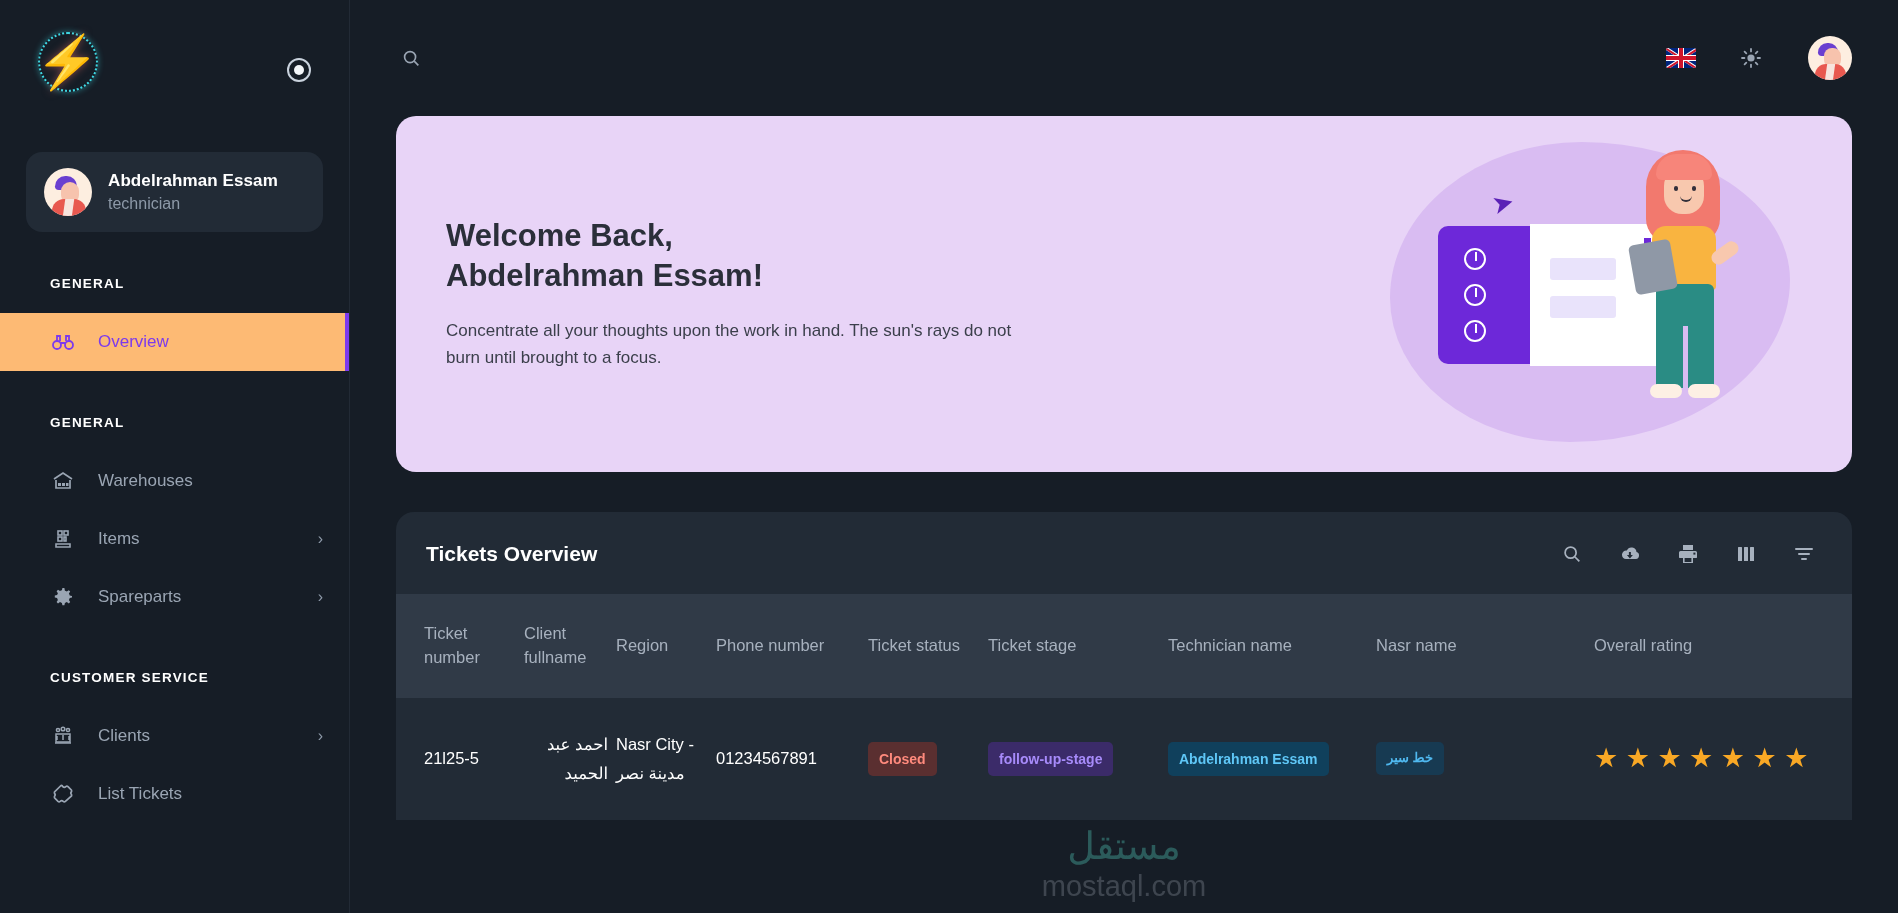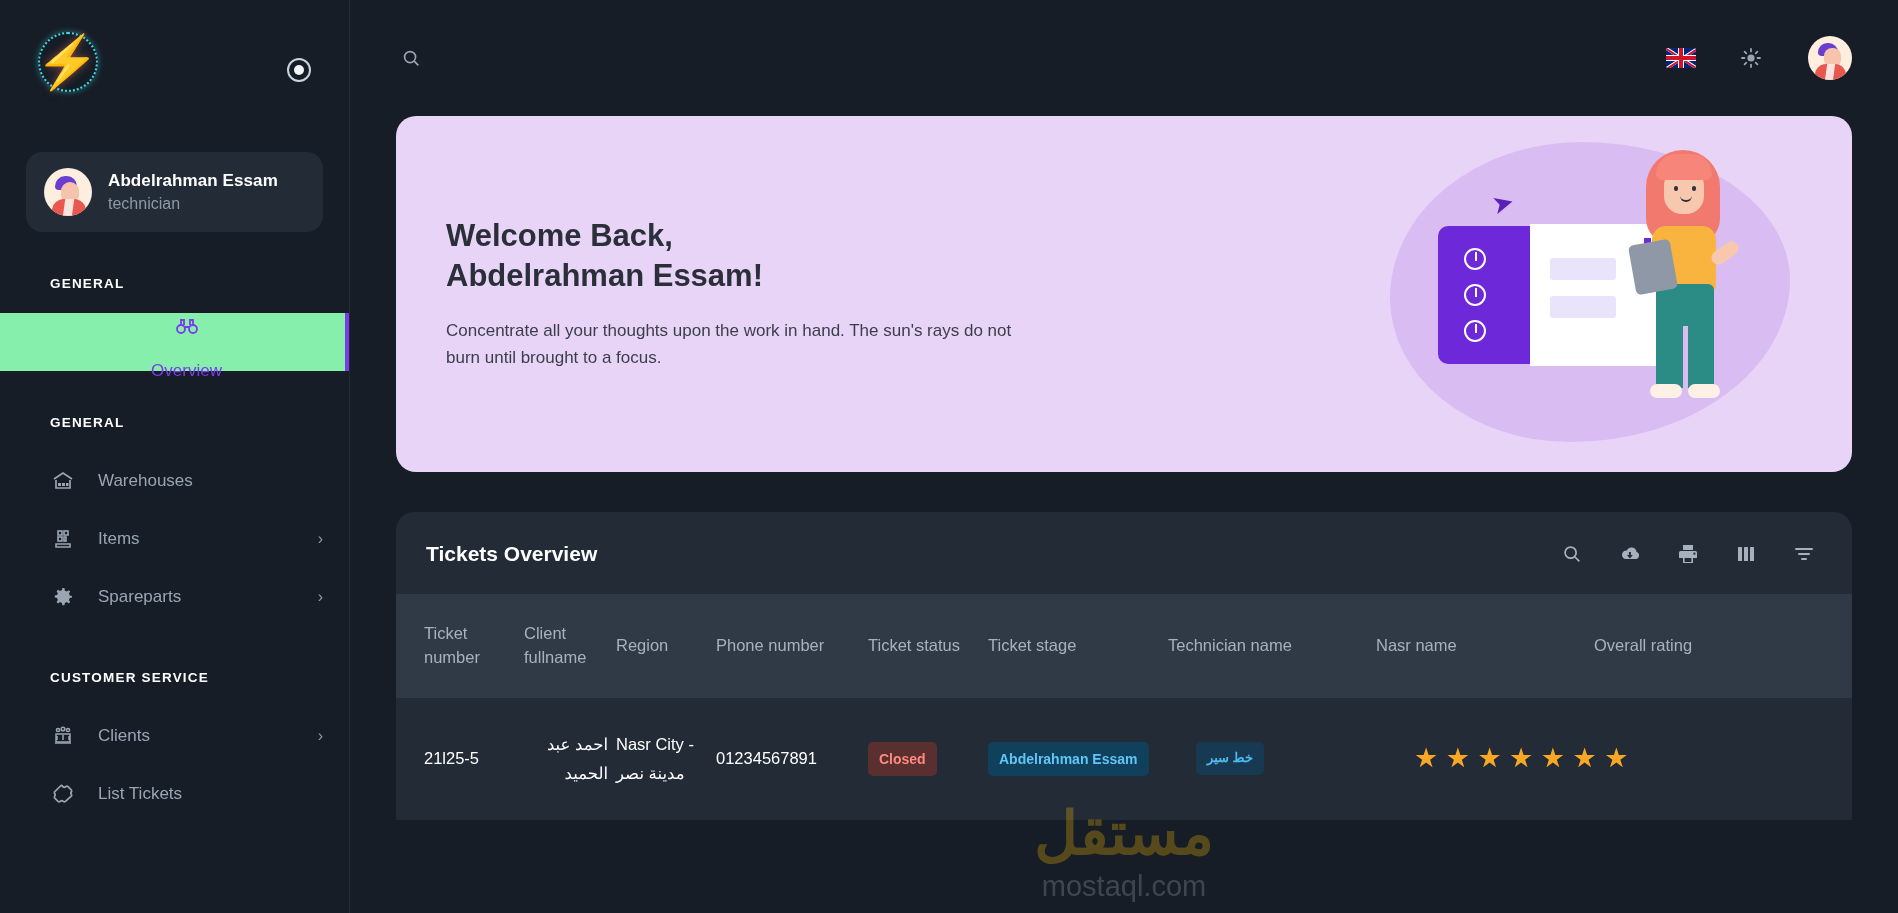--- a/index.html
+++ b/index.html
@@ -76,21 +76,21 @@
   }
   .nav-item {
     display: flex; align-items: center; gap: 22px;
     height: 58px; padding-left: 50px; padding-right: 26px;
     color: #9aa5b3; font-size: 17px; cursor: pointer;
     position: relative;
   }
   .nav-item .ic { width: 26px; height: 26px; flex: 0 0 26px; display:flex; align-items:center; justify-content:center; }
   .nav-item .lbl { flex: 1; }
   .nav-item.active {
-    background: #86efac; color: #7c3aed; flex-direction: column;
+    background: #fdba74; color: #7c3aed;
   }
   .nav-item.active::after {
     content: ""; position: absolute; right: 0; top: 0;
     width: 4px; height: 100%; background: #7c3aed;
   }
   .nav-item.active .lbl { color: #7c3aed; }
   .chev { font-size: 16px; color: #8d99a8; }
 
   
   .main { flex: 1; height: 913px; display: flex; flex-direction: column; min-width: 0; }
@@ -232,21 +232,21 @@
   .badge.tech { background: #10405c; color: #5fc7f7; }
   .badge.route { background: #173a52; color: #4fb8ef; font-size: 13px; }
 
   .stars { display: flex; gap: 5px; font-size: 27px; color: #f9a825; line-height: 1; white-space: nowrap; }
 
   
   .wm {
     position: absolute; left: 50%; bottom: 10px; transform: translateX(-50%);
     text-align: center; pointer-events: none; opacity: .30; z-index: 5;
   }
-  .wm .mark { color: #eab308; font-size: 60px; font-weight: bold; letter-spacing: 2px; }
+  .wm .mark { color: #5eead4; font-size: 38px; font-weight: normal; letter-spacing: 2px; }
   .wm .url { color: #9aa3ad; font-size: 29px; margin-top: 2px; }
   .wrap-rel { position: relative; }
 </style>
 </head>
 <body>
 
 <div class="app">
 
   <aside class="sidebar">
 
@@ -483,20 +483,23 @@
           </div>
 
           <div class="grid-row">
             <div class="cell c1">21l25-5</div>
             <div class="cell c2 rtl">احمد عبد الحميد</div>
             <div class="cell c3">Nasr City - مدينة نصر</div>
             <div class="cell c4">01234567891</div>
             <div class="cell c5">
               <span class="badge closed">Closed</span>
             </div>
+            <div class="cell c6">
+              <span class="badge stage">follow-up-stage</span>
+            </div>
             <div class="cell c7">
               <span class="badge tech">Abdelrahman Essam</span>
             </div>
             <div class="cell c8">
               <span class="badge route rtl">خط سير</span>
             </div>
             <div class="cell c9">
               <span class="stars">★ ★ ★ ★ ★ ★ ★</span>
             </div>
           </div>

